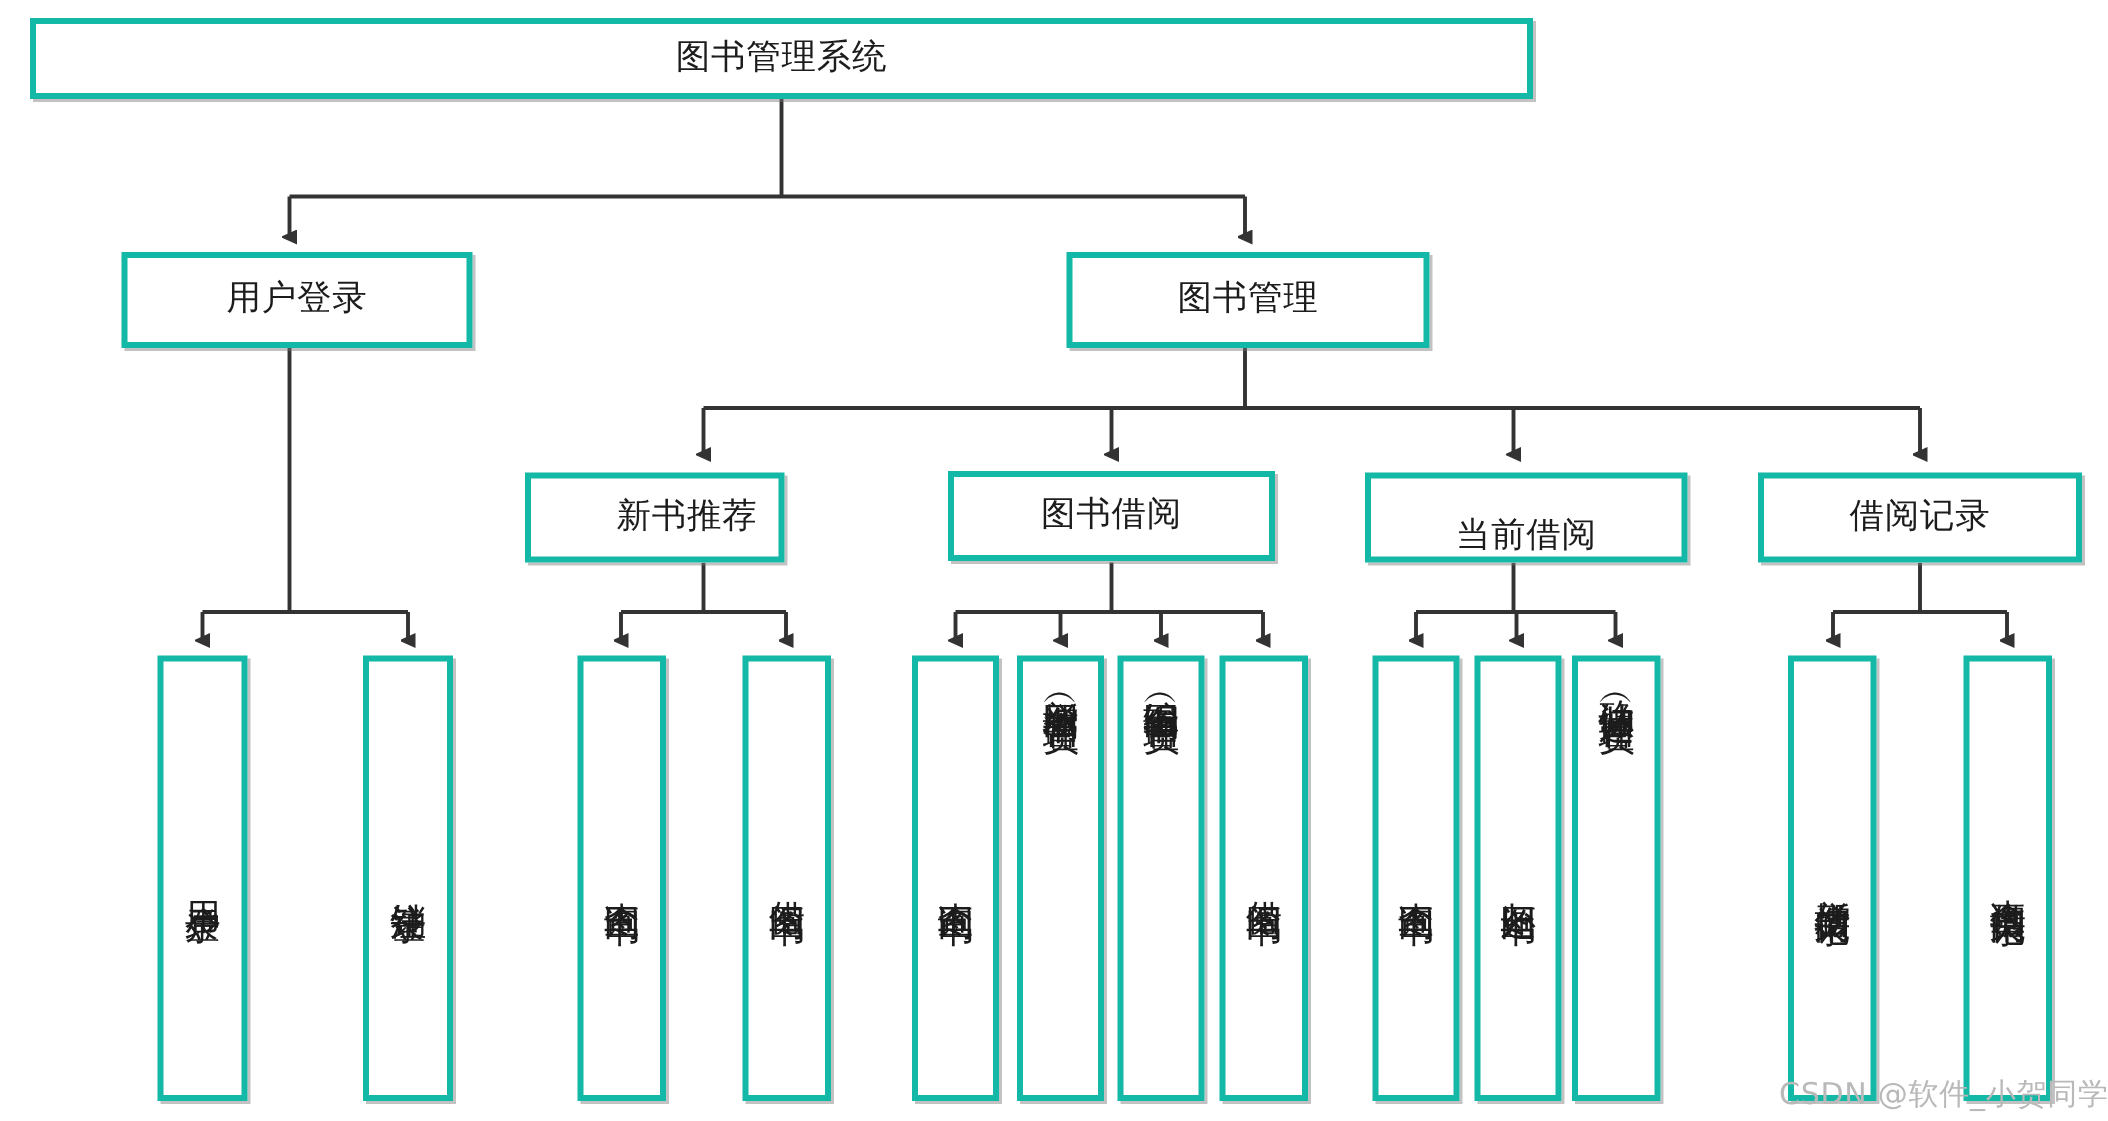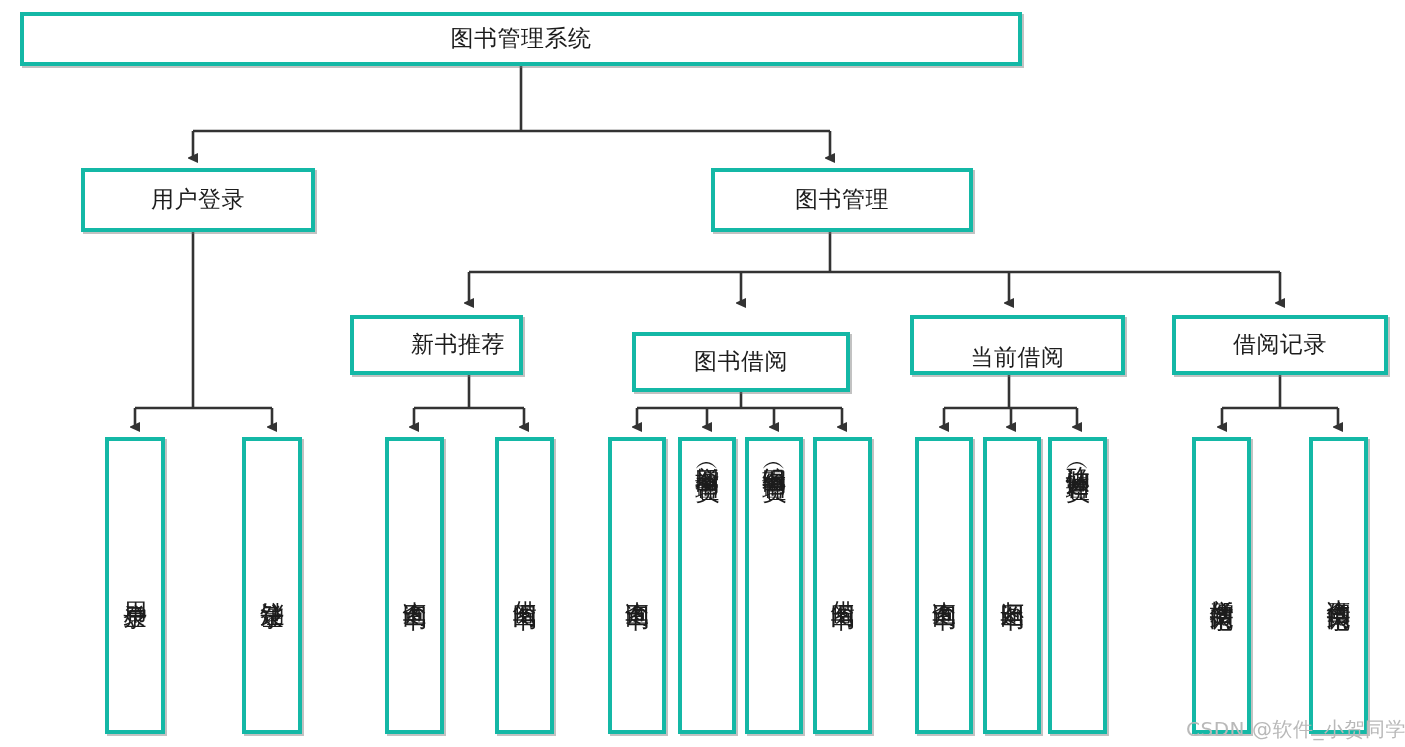--- a/index.html
+++ b/index.html
@@ -132,28 +132,28 @@
     </g>
   </svg>
 
   <div class="node horiz" style="left:20px; top:12px; width:1002px; height:54px;">
     <span class="label">图书管理系统</span>
   </div>
 
   <div class="node horiz" style="left:81px; top:168px; width:234px; height:64px;">
     <span class="label">用户登录</span>
   </div>
-  <div class="node horiz" style="left:711px; top:168px; width:262px; height:64px;">
+  <div class="node horiz" style="left:711px; top:168px; width:242px; height:64px;">
     <span class="label">图书管理</span>
   </div>
 
   <div class="node horiz" style="left:350px; top:315px; width:173px; height:60px;padding-left:43px;">
     <span class="label">新书推荐</span>
   </div>
-  <div class="node horiz" style="left:632px; top:332px; width:218px; height:60px;">
+  <div class="node horiz" style="left:632px; top:314px; width:218px; height:60px;">
     <span class="label">图书借阅</span>
   </div>
   <div class="node horiz" style="left:910px; top:315px; width:215px; height:60px;align-items:flex-end;">
     <span class="label">当前借阅</span>
   </div>
   <div class="node horiz" style="left:1172px; top:315px; width:216px; height:60px;">
     <span class="label">借阅记录</span>
   </div>
 
   <div class="node vert centered" style="left:105px; top:437px; width:60px; height:297px;">

